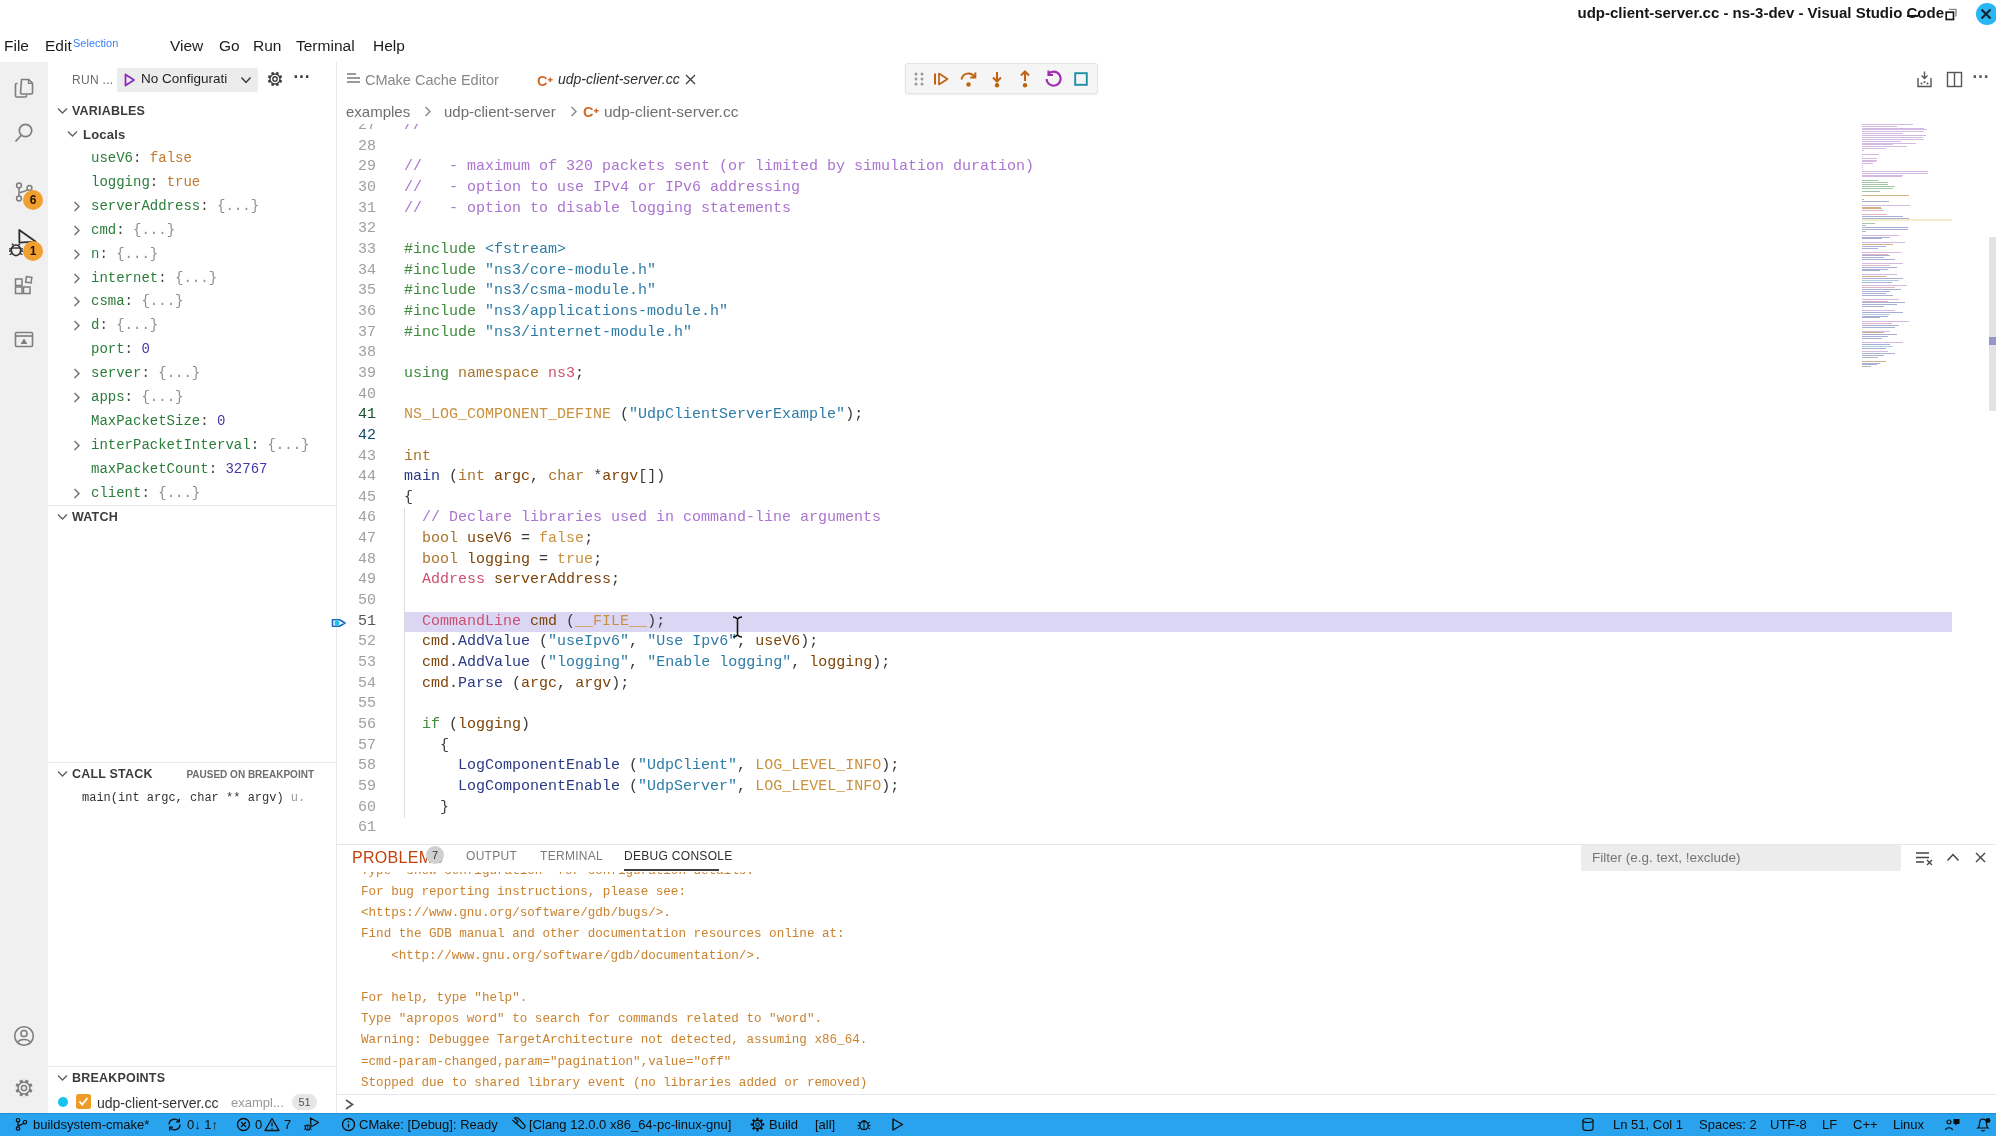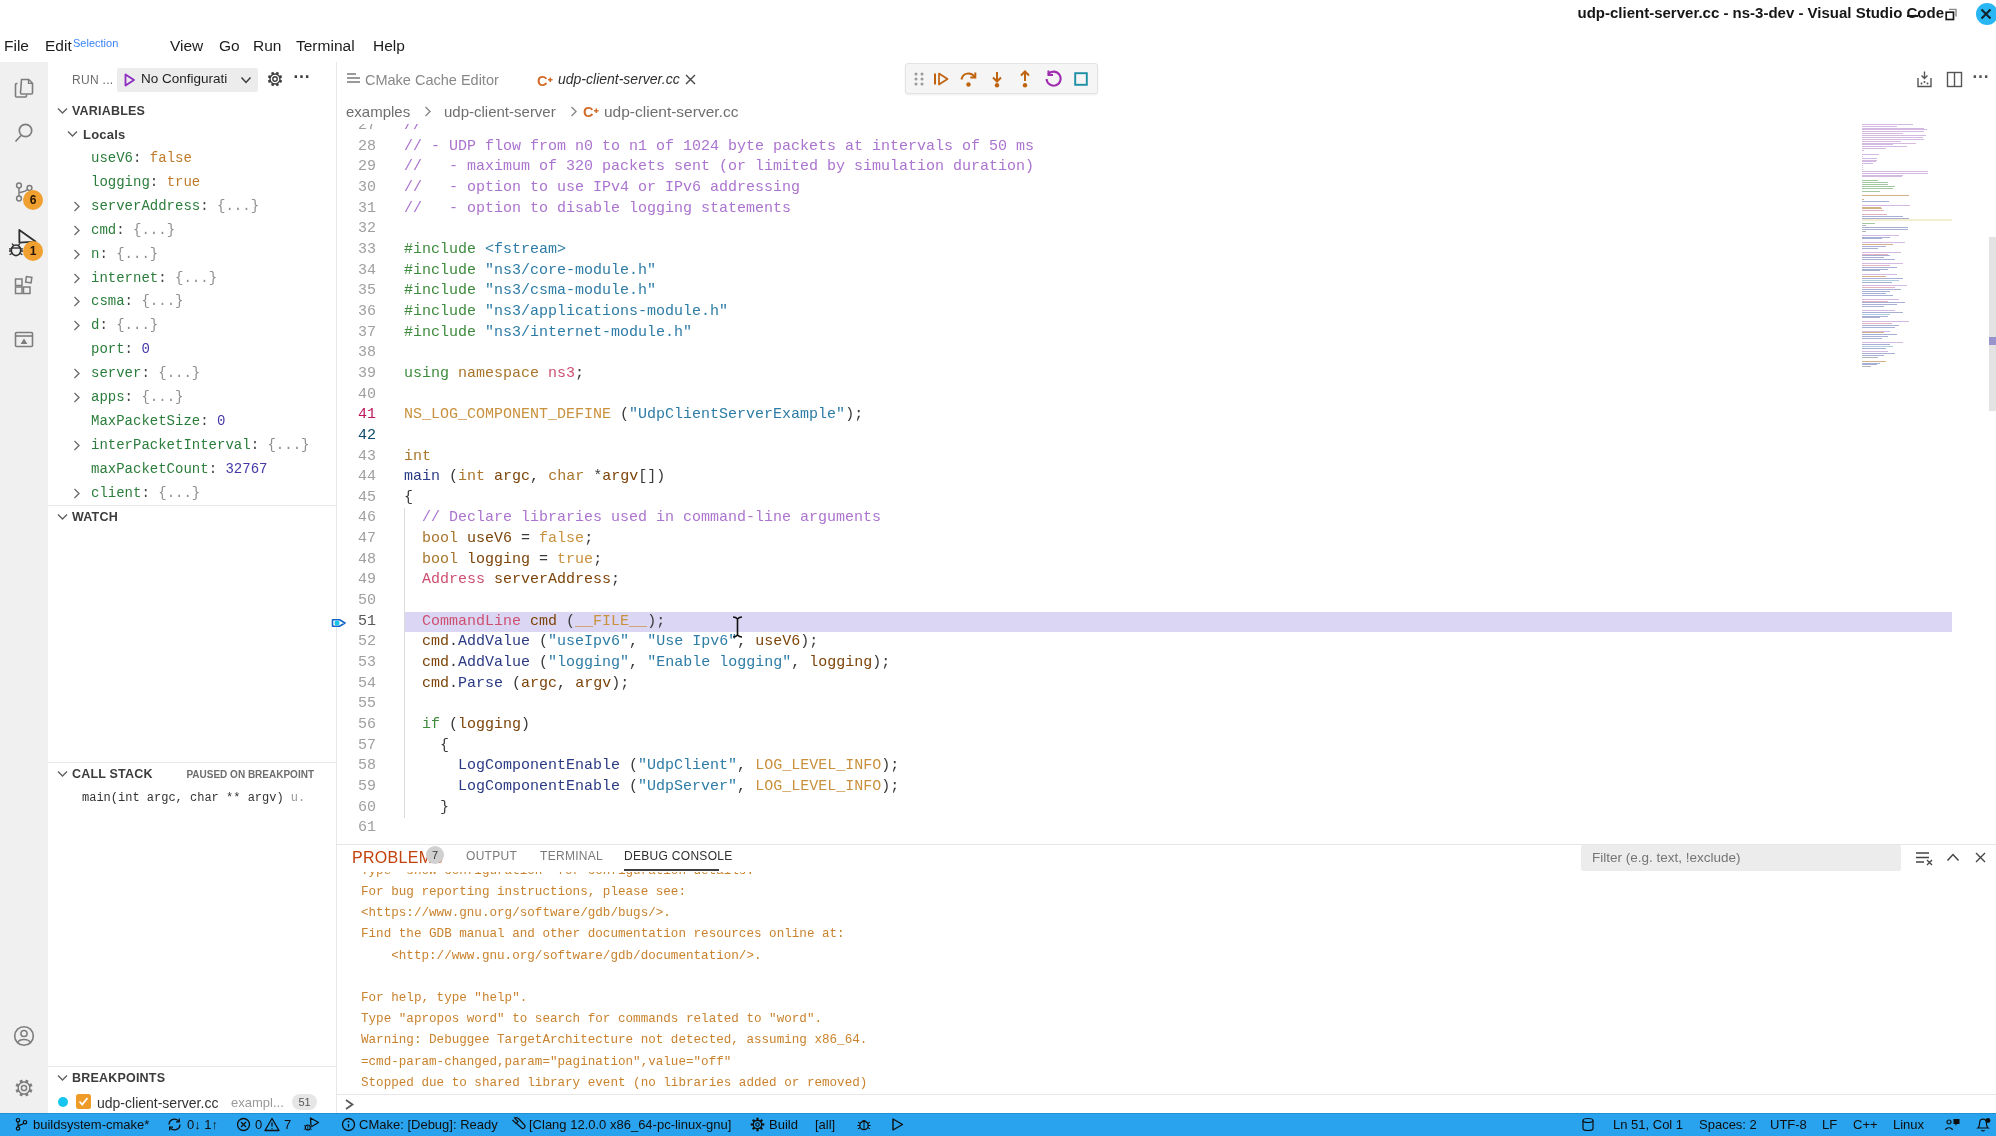--- a/index.html
+++ b/index.html
@@ -271,21 +271,20 @@
       <text x="0" y="14" font-family="Liberation Sans" font-size="14.5" font-weight="bold" fill="#d26b28">C</text>
       <path d="M11 7.8 h4.6 M13.3 5.5 v4.6" stroke="#d26b28" stroke-width="1.5" fill="none"></path>
     </svg>
     <div class="abs" style="left:604px;top:103px;font-size:15.5px;color:#6f6f6f">udp-client-server.cc</div>
     <div class="abs" style="left:336px;top:124px;width:1616px;height:720px;overflow:hidden">
       <div class="abs" style="left:68px;top:487.7px;width:1585px;height:20.655px;background:#dbd6f3"></div>
       <div class="abs" style="left:68px;top:384.4px;width:1px;height:310px;background:#dcdcdc"></div>
       <div class="gl" style="top:-8.0px;color:#9f9f9f">27</div>
       <div class="cl" style="top:-8.0px"><span class="tk-c">//</span></div>
       <div class="gl" style="top:12.7px;color:#9f9f9f">28</div>
-      <div class="cl" style="top:12.7px"><span class="tk-c">// - UDP flow from n0 to n1 of 1024 byte packets at intervals of 50 ms</span></div>
       <div class="gl" style="top:33.3px;color:#9f9f9f">29</div>
       <div class="cl" style="top:33.3px"><span class="tk-c">//   - maximum of 320 packets sent (or limited by simulation duration)</span></div>
       <div class="gl" style="top:54.0px;color:#9f9f9f">30</div>
       <div class="cl" style="top:54.0px"><span class="tk-c">//   - option to use IPv4 or IPv6 addressing</span></div>
       <div class="gl" style="top:74.6px;color:#9f9f9f">31</div>
       <div class="cl" style="top:74.6px"><span class="tk-c">//   - option to disable logging statements</span></div>
       <div class="gl" style="top:95.3px;color:#9f9f9f">32</div>
       <div class="gl" style="top:115.9px;color:#9f9f9f">33</div>
       <div class="cl" style="top:115.9px"><span class="tk-g">#include</span> <span class="tk-s">&lt;fstream&gt;</span></div>
       <div class="gl" style="top:136.6px;color:#9f9f9f">34</div>
@@ -293,21 +292,21 @@
       <div class="gl" style="top:157.2px;color:#9f9f9f">35</div>
       <div class="cl" style="top:157.2px"><span class="tk-g">#include</span> <span class="tk-s">"ns3/csma-module.h"</span></div>
       <div class="gl" style="top:177.9px;color:#9f9f9f">36</div>
       <div class="cl" style="top:177.9px"><span class="tk-g">#include</span> <span class="tk-s">"ns3/applications-module.h"</span></div>
       <div class="gl" style="top:198.6px;color:#9f9f9f">37</div>
       <div class="cl" style="top:198.6px"><span class="tk-g">#include</span> <span class="tk-s">"ns3/internet-module.h"</span></div>
       <div class="gl" style="top:219.2px;color:#9f9f9f">38</div>
       <div class="gl" style="top:239.9px;color:#9f9f9f">39</div>
       <div class="cl" style="top:239.9px"><span class="tk-g">using</span> <span class="tk-k">namespace</span> <span class="tk-t">ns3</span><span class="tk-p">;</span></div>
       <div class="gl" style="top:260.5px;color:#9f9f9f">40</div>
-      <div class="gl" style="top:281.2px;color:#be185d">41</div>
+      <div class="gl" style="top:281.2px;color:#14532d">41</div>
       <div class="cl" style="top:281.2px"><span class="tk-a">NS_LOG_COMPONENT_DEFINE</span> <span class="tk-p">(</span><span class="tk-s">"UdpClientServerExample"</span><span class="tk-p">);</span></div>
       <div class="gl" style="top:301.8px;color:#0c4a6e">42</div>
       <div class="gl" style="top:322.5px;color:#9f9f9f">43</div>
       <div class="cl" style="top:322.5px"><span class="tk-k">int</span></div>
       <div class="gl" style="top:343.1px;color:#9f9f9f">44</div>
       <div class="cl" style="top:343.1px"><span class="tk-f">main</span> <span class="tk-p">(</span><span class="tk-k">int</span> <span class="tk-v">argc</span><span class="tk-p">,</span> <span class="tk-k">char</span> <span class="tk-p">*</span><span class="tk-v">argv</span><span class="tk-p">[])</span></div>
       <div class="gl" style="top:363.8px;color:#9f9f9f">45</div>
       <div class="cl" style="top:363.8px"><span class="tk-p">{</span></div>
       <div class="gl" style="top:384.4px;color:#9f9f9f">46</div>
       <div class="cl" style="top:384.4px">  <span class="tk-c">// Declare libraries used in command-line arguments</span></div>

